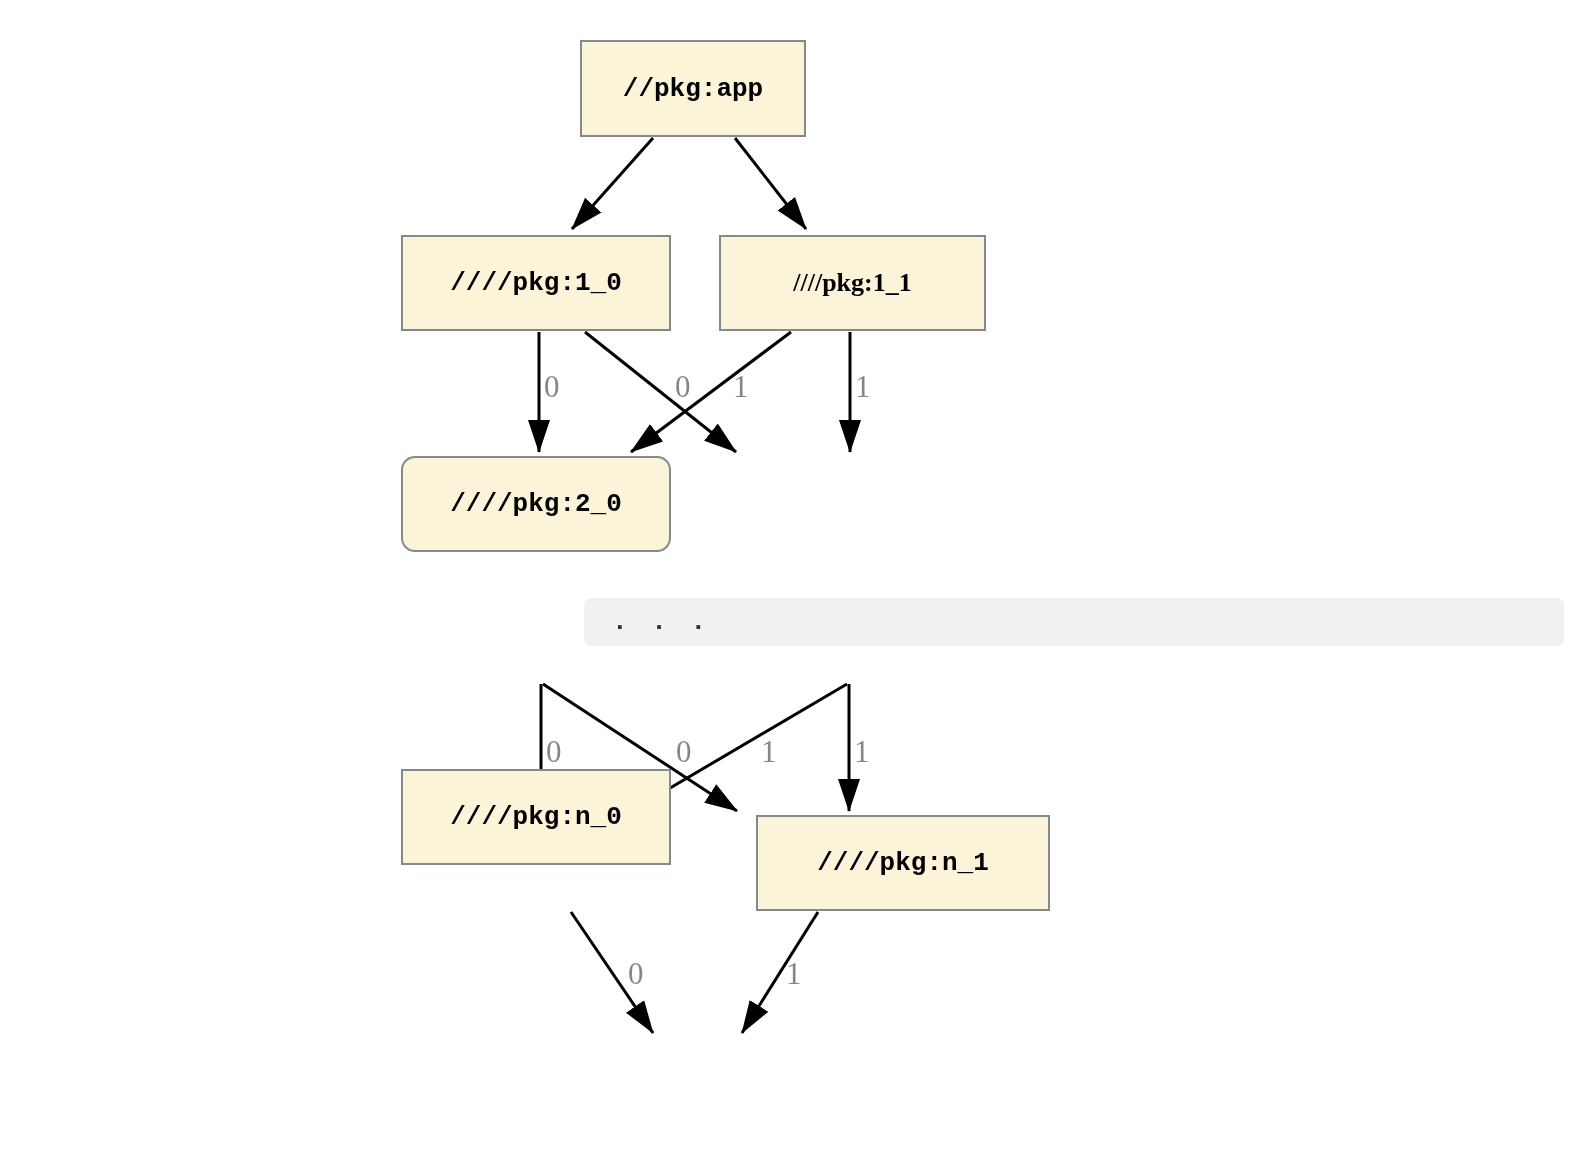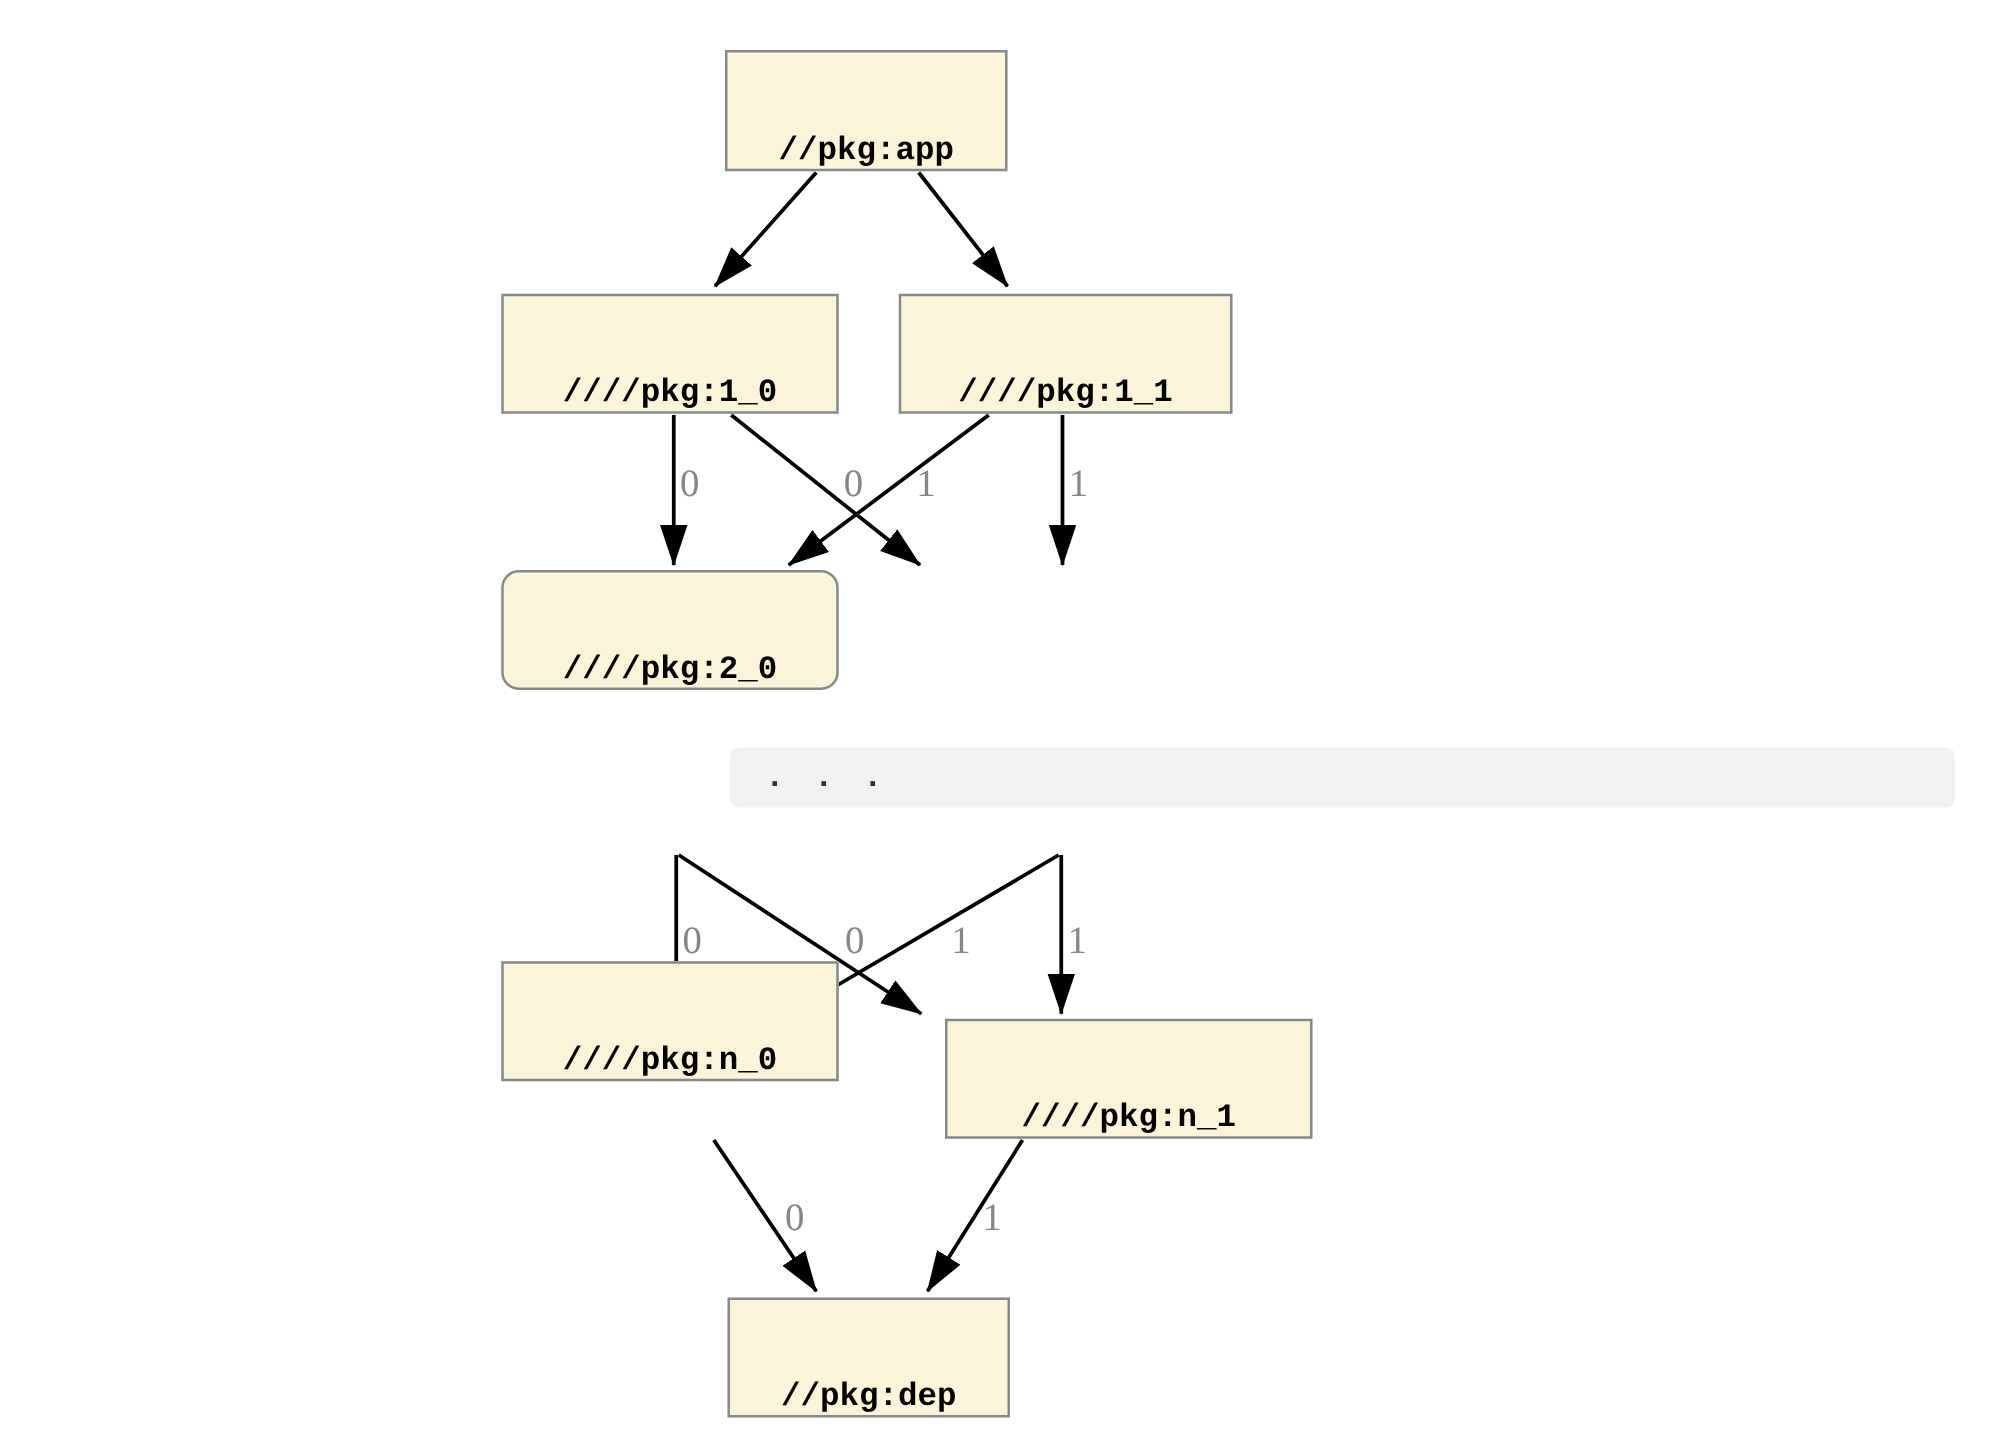--- a/index.html
+++ b/index.html
@@ -25,21 +25,21 @@
     stroke: #000000;
     stroke-width: 3;
     fill: none;
   }
   .node {
     position: absolute;
     box-sizing: border-box;
     background: #fcf4d8;
     border: 2px solid #848a8c;
     display: flex;
-    align-items: flex-end;
+    align-items: center;
     justify-content: center;
     font-family: "Liberation Mono", monospace;
     font-weight: bold;
     font-size: 26px;
     color: #000000;
     white-space: nowrap;
   }
   .edge-label {
     position: absolute;
     font-family: "Liberation Serif", serif;
@@ -62,21 +62,21 @@
     padding-left: 28px;
     font-family: "Liberation Mono", monospace;
     font-weight: bold;
     font-size: 26px;
     letter-spacing: 4px;
     color: #2f2f2f;
   }
   
   .n-app  { left: 580px; top: 40px;   width: 226px; height: 97px; }
   .n-1_0  { left: 401px; top: 235px;  width: 270px; height: 96px; }
-  .n-1_1  { left: 719px; top: 235px;  width: 267px; height: 96px; }
+  .n-1_1  { left: 719px; top: 235px;  width: 267px; height: 96px; font-family: Liberation Serif, serif; }
   .n-2_0  { left: 401px; top: 456px;  width: 270px; height: 96px; border-radius: 14px; }
   .n-2_1  { left: 719px; top: 456px;  width: 267px; height: 96px; }
   .n-n_0  { left: 401px; top: 769px;  width: 270px; height: 96px; }
   .n-n_1  { left: 756px; top: 815px;  width: 294px; height: 96px; }
   .n-dep  { left: 582px; top: 1038px; width: 226px; height: 96px; }
   
   .el-b1 { left: 544px; top: 371px; }
   .el-b2 { left: 733px; top: 371px; }
   .el-b3 { left: 675px; top: 371px; }
   .el-b4 { left: 855px; top: 371px; }
@@ -126,23 +126,20 @@
   </div>
   <div class="node n-2_0">
     <span>////pkg:2_0</span>
   </div>
   <div class="node n-n_0">
     <span>////pkg:n_0</span>
   </div>
   <div class="node n-n_1">
     <span>////pkg:n_1</span>
   </div>
-  <div class="node n-dep">
-    <span>//pkg:dep</span>
-  </div>
 
   <span class="edge-label el-b1">0</span>
   <span class="edge-label el-b2">1</span>
   <span class="edge-label el-b3">0</span>
   <span class="edge-label el-b4">1</span>
 
   <span class="edge-label el-c1">0</span>
   <span class="edge-label el-c2">1</span>
   <span class="edge-label el-c3">0</span>
   <span class="edge-label el-c4">1</span>

